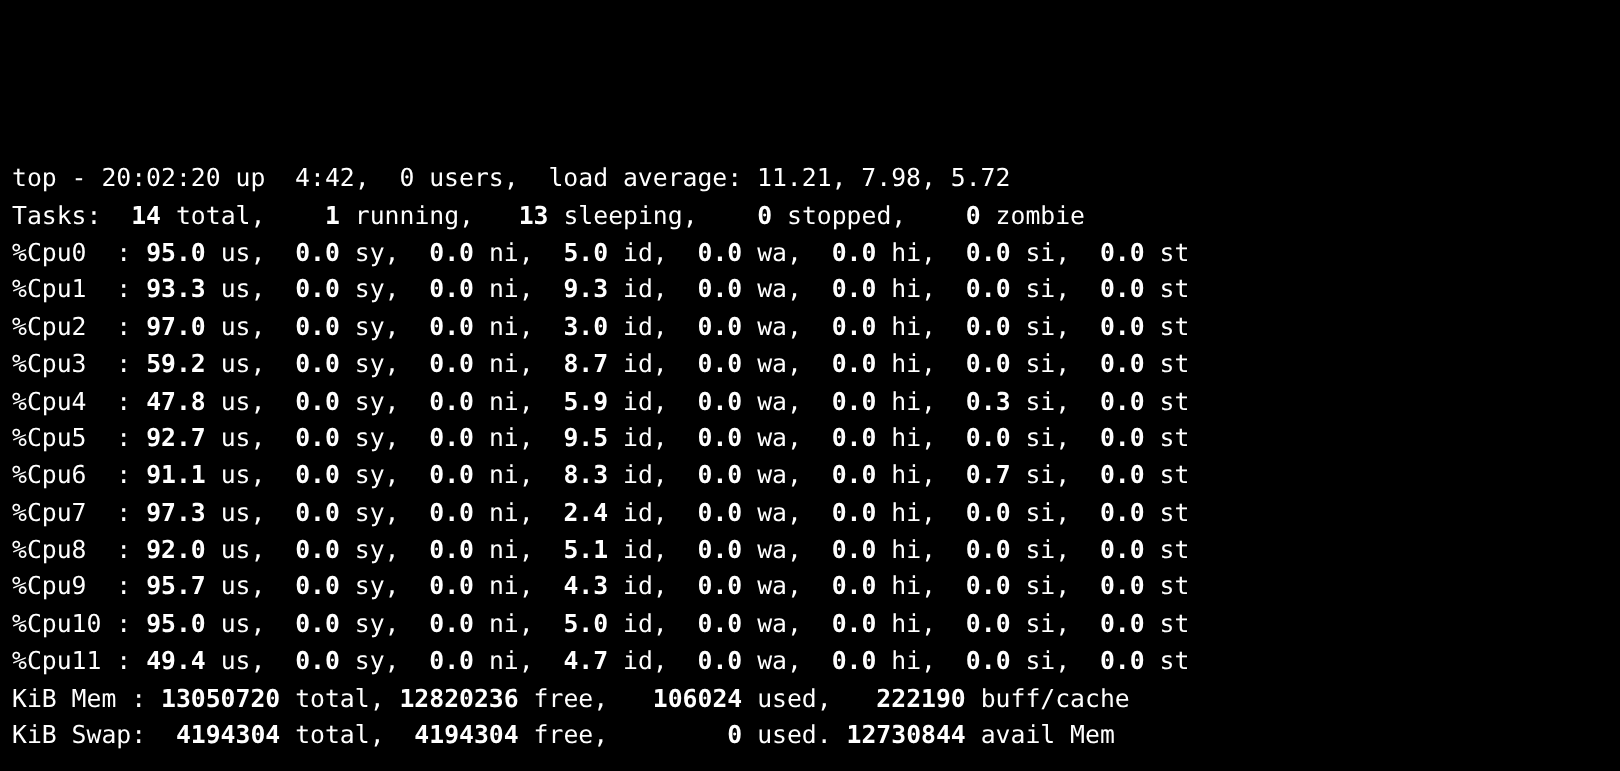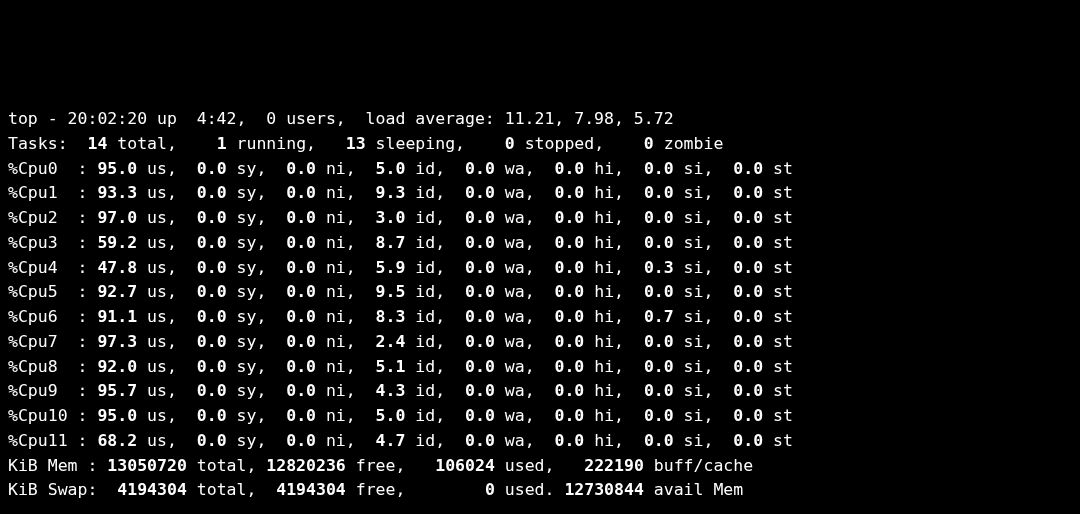--- a/index.html
+++ b/index.html
@@ -30,21 +30,21 @@
 <span>%Cpu1  :<span class="bold"> 93.3</span> us,<span class="bold">  0.0</span> sy,<span class="bold">  0.0</span> ni,<span class="bold">  9.3</span> id,<span class="bold">  0.0</span> wa,<span class="bold">  0.0</span> hi,<span class="bold">  0.0</span> si,<span class="bold">  0.0</span> st</span>
 <span>%Cpu2  :<span class="bold"> 97.0</span> us,<span class="bold">  0.0</span> sy,<span class="bold">  0.0</span> ni,<span class="bold">  3.0</span> id,<span class="bold">  0.0</span> wa,<span class="bold">  0.0</span> hi,<span class="bold">  0.0</span> si,<span class="bold">  0.0</span> st</span>
 <span>%Cpu3  :<span class="bold"> 59.2</span> us,<span class="bold">  0.0</span> sy,<span class="bold">  0.0</span> ni,<span class="bold">  8.7</span> id,<span class="bold">  0.0</span> wa,<span class="bold">  0.0</span> hi,<span class="bold">  0.0</span> si,<span class="bold">  0.0</span> st</span>
 <span>%Cpu4  :<span class="bold"> 47.8</span> us,<span class="bold">  0.0</span> sy,<span class="bold">  0.0</span> ni,<span class="bold">  5.9</span> id,<span class="bold">  0.0</span> wa,<span class="bold">  0.0</span> hi,<span class="bold">  0.3</span> si,<span class="bold">  0.0</span> st</span>
 <span>%Cpu5  :<span class="bold"> 92.7</span> us,<span class="bold">  0.0</span> sy,<span class="bold">  0.0</span> ni,<span class="bold">  9.5</span> id,<span class="bold">  0.0</span> wa,<span class="bold">  0.0</span> hi,<span class="bold">  0.0</span> si,<span class="bold">  0.0</span> st</span>
 <span>%Cpu6  :<span class="bold"> 91.1</span> us,<span class="bold">  0.0</span> sy,<span class="bold">  0.0</span> ni,<span class="bold">  8.3</span> id,<span class="bold">  0.0</span> wa,<span class="bold">  0.0</span> hi,<span class="bold">  0.7</span> si,<span class="bold">  0.0</span> st</span>
 <span>%Cpu7  :<span class="bold"> 97.3</span> us,<span class="bold">  0.0</span> sy,<span class="bold">  0.0</span> ni,<span class="bold">  2.4</span> id,<span class="bold">  0.0</span> wa,<span class="bold">  0.0</span> hi,<span class="bold">  0.0</span> si,<span class="bold">  0.0</span> st</span>
 <span>%Cpu8  :<span class="bold"> 92.0</span> us,<span class="bold">  0.0</span> sy,<span class="bold">  0.0</span> ni,<span class="bold">  5.1</span> id,<span class="bold">  0.0</span> wa,<span class="bold">  0.0</span> hi,<span class="bold">  0.0</span> si,<span class="bold">  0.0</span> st</span>
 <span>%Cpu9  :<span class="bold"> 95.7</span> us,<span class="bold">  0.0</span> sy,<span class="bold">  0.0</span> ni,<span class="bold">  4.3</span> id,<span class="bold">  0.0</span> wa,<span class="bold">  0.0</span> hi,<span class="bold">  0.0</span> si,<span class="bold">  0.0</span> st</span>
 <span>%Cpu10 :<span class="bold"> 95.0</span> us,<span class="bold">  0.0</span> sy,<span class="bold">  0.0</span> ni,<span class="bold">  5.0</span> id,<span class="bold">  0.0</span> wa,<span class="bold">  0.0</span> hi,<span class="bold">  0.0</span> si,<span class="bold">  0.0</span> st</span>
-<span>%Cpu11 :<span class="bold"> 68.2</span> us,<span class="bold">  0.0</span> sy,<span class="bold">  0.0</span> ni,<span class="bold">  4.7</span> id,<span class="bold">  0.0</span> wa,<span class="bold">  0.0</span> hi,<span class="bold">  0.0</span> si,<span class="bold">  0.0</span> st</span>
+<span>%Cpu11 :<span class="bold"> 49.4</span> us,<span class="bold">  0.0</span> sy,<span class="bold">  0.0</span> ni,<span class="bold">  4.7</span> id,<span class="bold">  0.0</span> wa,<span class="bold">  0.0</span> hi,<span class="bold">  0.0</span> si,<span class="bold">  0.0</span> st</span>
 <span>KiB Mem : <span class="bold">13050720</span> total, <span class="bold">12820236</span> free, <span class="bold">  106024</span> used, <span class="bold">  222190</span> buff/cache</span>
 <span>KiB Swap: <span class="bold"> 4194304</span> total, <span class="bold"> 4194304</span> free, <span class="bold">       0</span> used. <span class="bold">12730844</span> avail Mem </span>
 
 
 
 </div>
 
 
 
 

